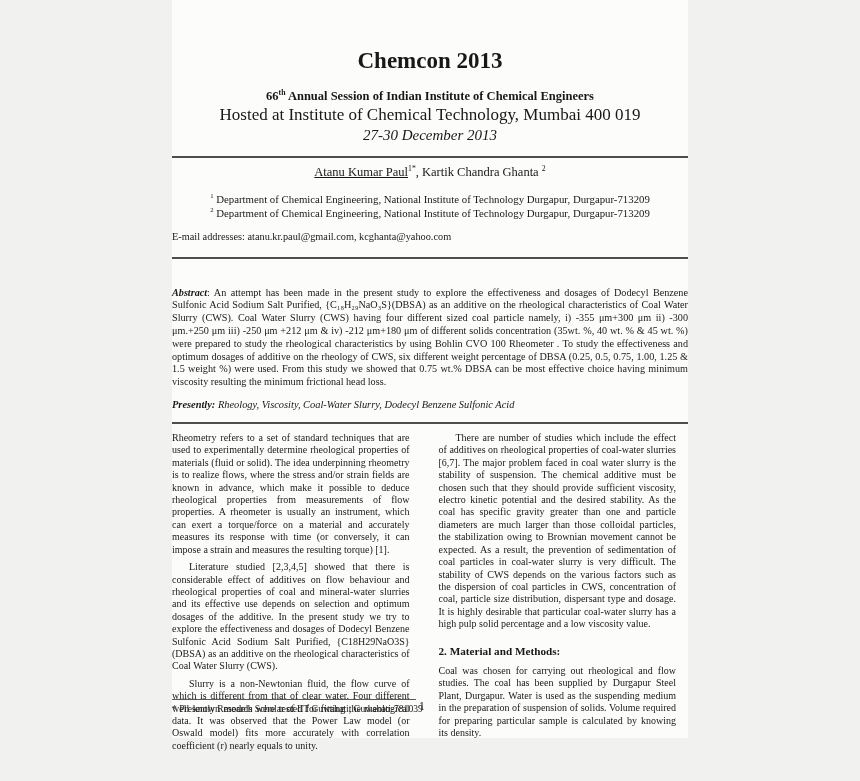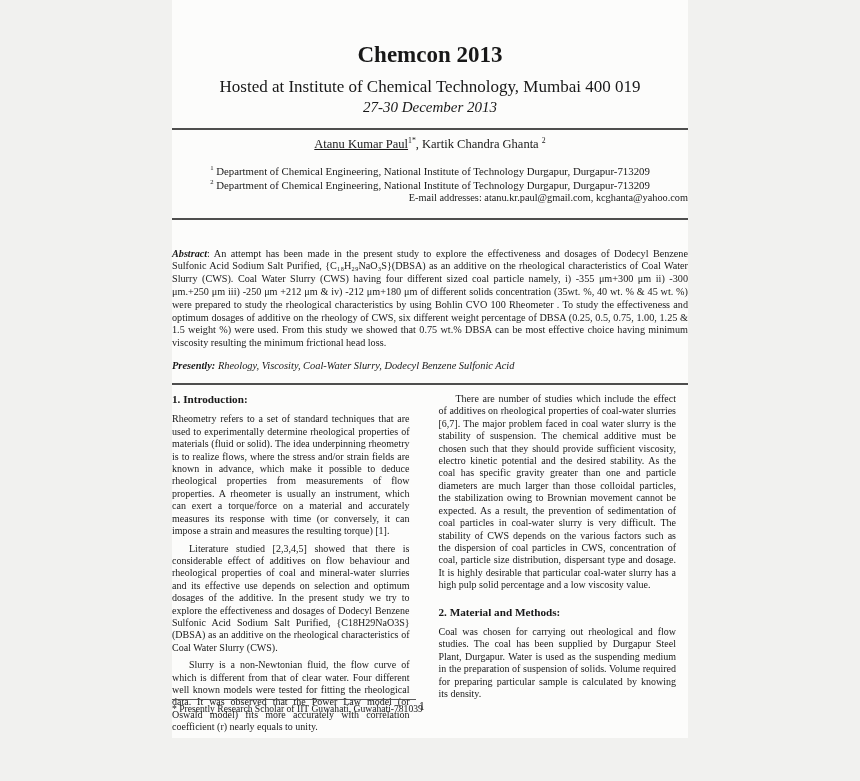--- a/index.html
+++ b/index.html
@@ -11,33 +11,33 @@
     -webkit-font-smoothing:antialiased;
   }
   .page{
     position:absolute;left:172px;top:0;
     width:516px;height:738px;
     background:#fcfcfb;
     overflow:visible;
   }
   sup{font-size:0.62em;vertical-align:super;line-height:0;}
   .header{text-align:center;padding-top:33px;}
-  .conf{font-size:23px;font-weight:bold;margin:10px;line-height:1.05;}
+  .conf{font-size:23px;font-weight:bold;margin:16px;line-height:1.05;}
   .session{font-size:12.5px;font-weight:bold;margin-top:4px;}
   .host{font-size:17px;font-weight:normal;margin-top:1px;}
   .dates{font-size:15px;margin-top:2px;font-style:italic;}
   .rule{height:2px;background:#4e4e4e;border:0;margin:0;}
   .rule-1{margin-top:12px;}
   .rule-2{margin-top:13px;}
   .rule-3{margin-top:12px;}
   .paper-title{text-align:center;font-size:15.5px;margin-top:9px;}
   .authors{text-align:center;font-size:12.5px;margin-top:7px;}
   .author-u{text-decoration:underline;}
   .affils{text-align:center;font-size:10.8px;margin-top:13px;line-height:1.24;}
-  .email{text-align:right;font-size:10.3px;margin-top:0;}
+  .email{text-align:left;font-size:10.3px;margin-top:11px;}
   .abstract{font-size:10.2px;line-height:12.8px;text-align:justify;margin-top:28px;}
   .b-i{font-weight:bold;font-style:italic;}
   .keywords{font-size:10.4px;margin-top:10px;font-style:italic;}
   .columns{display:flex;gap:17px;margin-top:8px;}
   .col{flex:1;font-size:10px;line-height:12.4px;text-align:justify;}
   .col-heading{font-size:11.2px;font-weight:bold;margin:0 0 8px 0;text-align:left;}
   .heading-gap{margin-top:14px;}
   .col p{margin:0 12px 5px 0;}
   .col p.indent{text-indent:17px;}
   .footnote{position:absolute;left:0;top:699px;width:252px;}
@@ -45,20 +45,21 @@
   .footnote-text{font-size:9.6px;}
   .page-number{position:absolute;left:247px;top:700px;font-size:11.5px;}
 </style>
 </head>
 <body>
 
 <div class="page">
 
   <div class="header">
     <div class="conf">Chemcon 2013</div>
+    <div class="session"><span>66</span><sup>th</sup><span> Annual Session of Indian Institute of Chemical Engineers</span></div>
     <div class="host">Hosted at Institute of Chemical Technology, Mumbai 400 019</div>
     <div class="dates">27-30 December 2013</div>
   </div>
 
   <div class="rule rule-1"></div>
 
 
   <div class="authors"><span class="author-u">Atanu Kumar Paul</span><sup>1*</sup><span>, </span><span>Kartik Chandra Ghanta</span>&nbsp;<sup>2</sup></div>
 
   <div class="affils">
@@ -70,21 +71,20 @@
   <div class="rule rule-2"></div>
 
   <div class="abstract"><span class="b-i">Abstract</span><span>: An attempt has been made in the present study to explore the effectiveness and dosages of Dodecyl Benzene Sulfonic Acid Sodium Salt Purified, {C₁₈H₂₉NaO₃S}(DBSA) as an additive on the rheological characteristics of Coal Water Slurry (CWS). Coal Water Slurry (CWS) having four different sized coal particle namely, i) -355 μm+300 μm ii) -300 μm.+250 μm iii) -250 μm +212 μm &amp; iv) -212 μm+180 μm of different solids concentration (35wt. %, 40 wt. % &amp; 45 wt. %) were prepared to study the rheological characteristics by using Bohlin CVO 100 Rheometer . To study the effectiveness and optimum dosages of additive on the rheology of CWS, six different weight percentage of DBSA (0.25, 0.5, 0.75, 1.00, 1.25 &amp; 1.5 weight %) were used. From this study we showed that 0.75 wt.% DBSA can be most effective choice having minimum viscosity resulting the minimum frictional head loss.</span></div>
 
   <div class="keywords"><span class="b-i">Presently:</span><span> Rheology, Viscosity, Coal-Water Slurry, Dodecyl Benzene Sulfonic Acid</span></div>
 
   <div class="rule rule-3"></div>
 
   <div class="columns">
     <div class="col">
-      <div class="col-heading">1. Introduction:</div>
       <p>Rheometry refers to a set of standard techniques that are used to experimentally determine rheological properties of materials (fluid or solid). The idea underpinning rheometry is to realize flows, where the stress and/or strain fields are known in advance, which make it possible to deduce rheological properties from measurements of flow properties. A rheometer is usually an instrument, which can exert a torque/force on a material and accurately measures its response with time (or conversely, it can impose a strain and measures the resulting torque) [1].</p>
       <p class="indent">Literature studied [2,3,4,5] showed that there is considerable effect of additives on flow behaviour and rheological properties of coal and mineral-water slurries and its effective use depends on selection and optimum dosages of the additive. In the present study we try to explore the effectiveness and dosages of Dodecyl Benzene Sulfonic Acid Sodium Salt Purified, {C18H29NaO3S}(DBSA) as an additive on the rheological characteristics of Coal Water Slurry (CWS).</p>
       <p class="indent">Slurry is a non-Newtonian fluid, the flow curve of which is different from that of clear water. Four different well known models were tested for fitting the rheological data. It was observed that the Power Law model (or Oswald model) fits more accurately with correlation coefficient (r) nearly equals to unity.</p>
     </div>
     <div class="col">
       <p class="indent">There are number of studies which include the effect of additives on rheological properties of coal-water slurries [6,7]. The major problem faced in coal water slurry is the stability of suspension. The chemical additive must be chosen such that they should provide sufficient viscosity, electro kinetic potential and the desired stability. As the coal has specific gravity greater than one and particle diameters are much larger than those colloidal particles, the stabilization owing to Brownian movement cannot be expected. As a result, the prevention of sedimentation of coal particles in coal-water slurry is very difficult. The stability of CWS depends on the various factors such as the dispersion of coal particles in CWS, concentration of coal, particle size distribution, dispersant type and dosage. It is highly desirable that particular coal-water slurry has a high pulp solid percentage and a low viscosity value.</p>
       <div class="col-heading heading-gap">2. Material and Methods:</div>
       <p>Coal was chosen for carrying out rheological and flow studies. The coal has been supplied by Durgapur Steel Plant, Durgapur. Water is used as the suspending medium in the preparation of suspension of solids. Volume required for preparing particular sample is calculated by knowing its density.</p>
     </div>
   </div>

